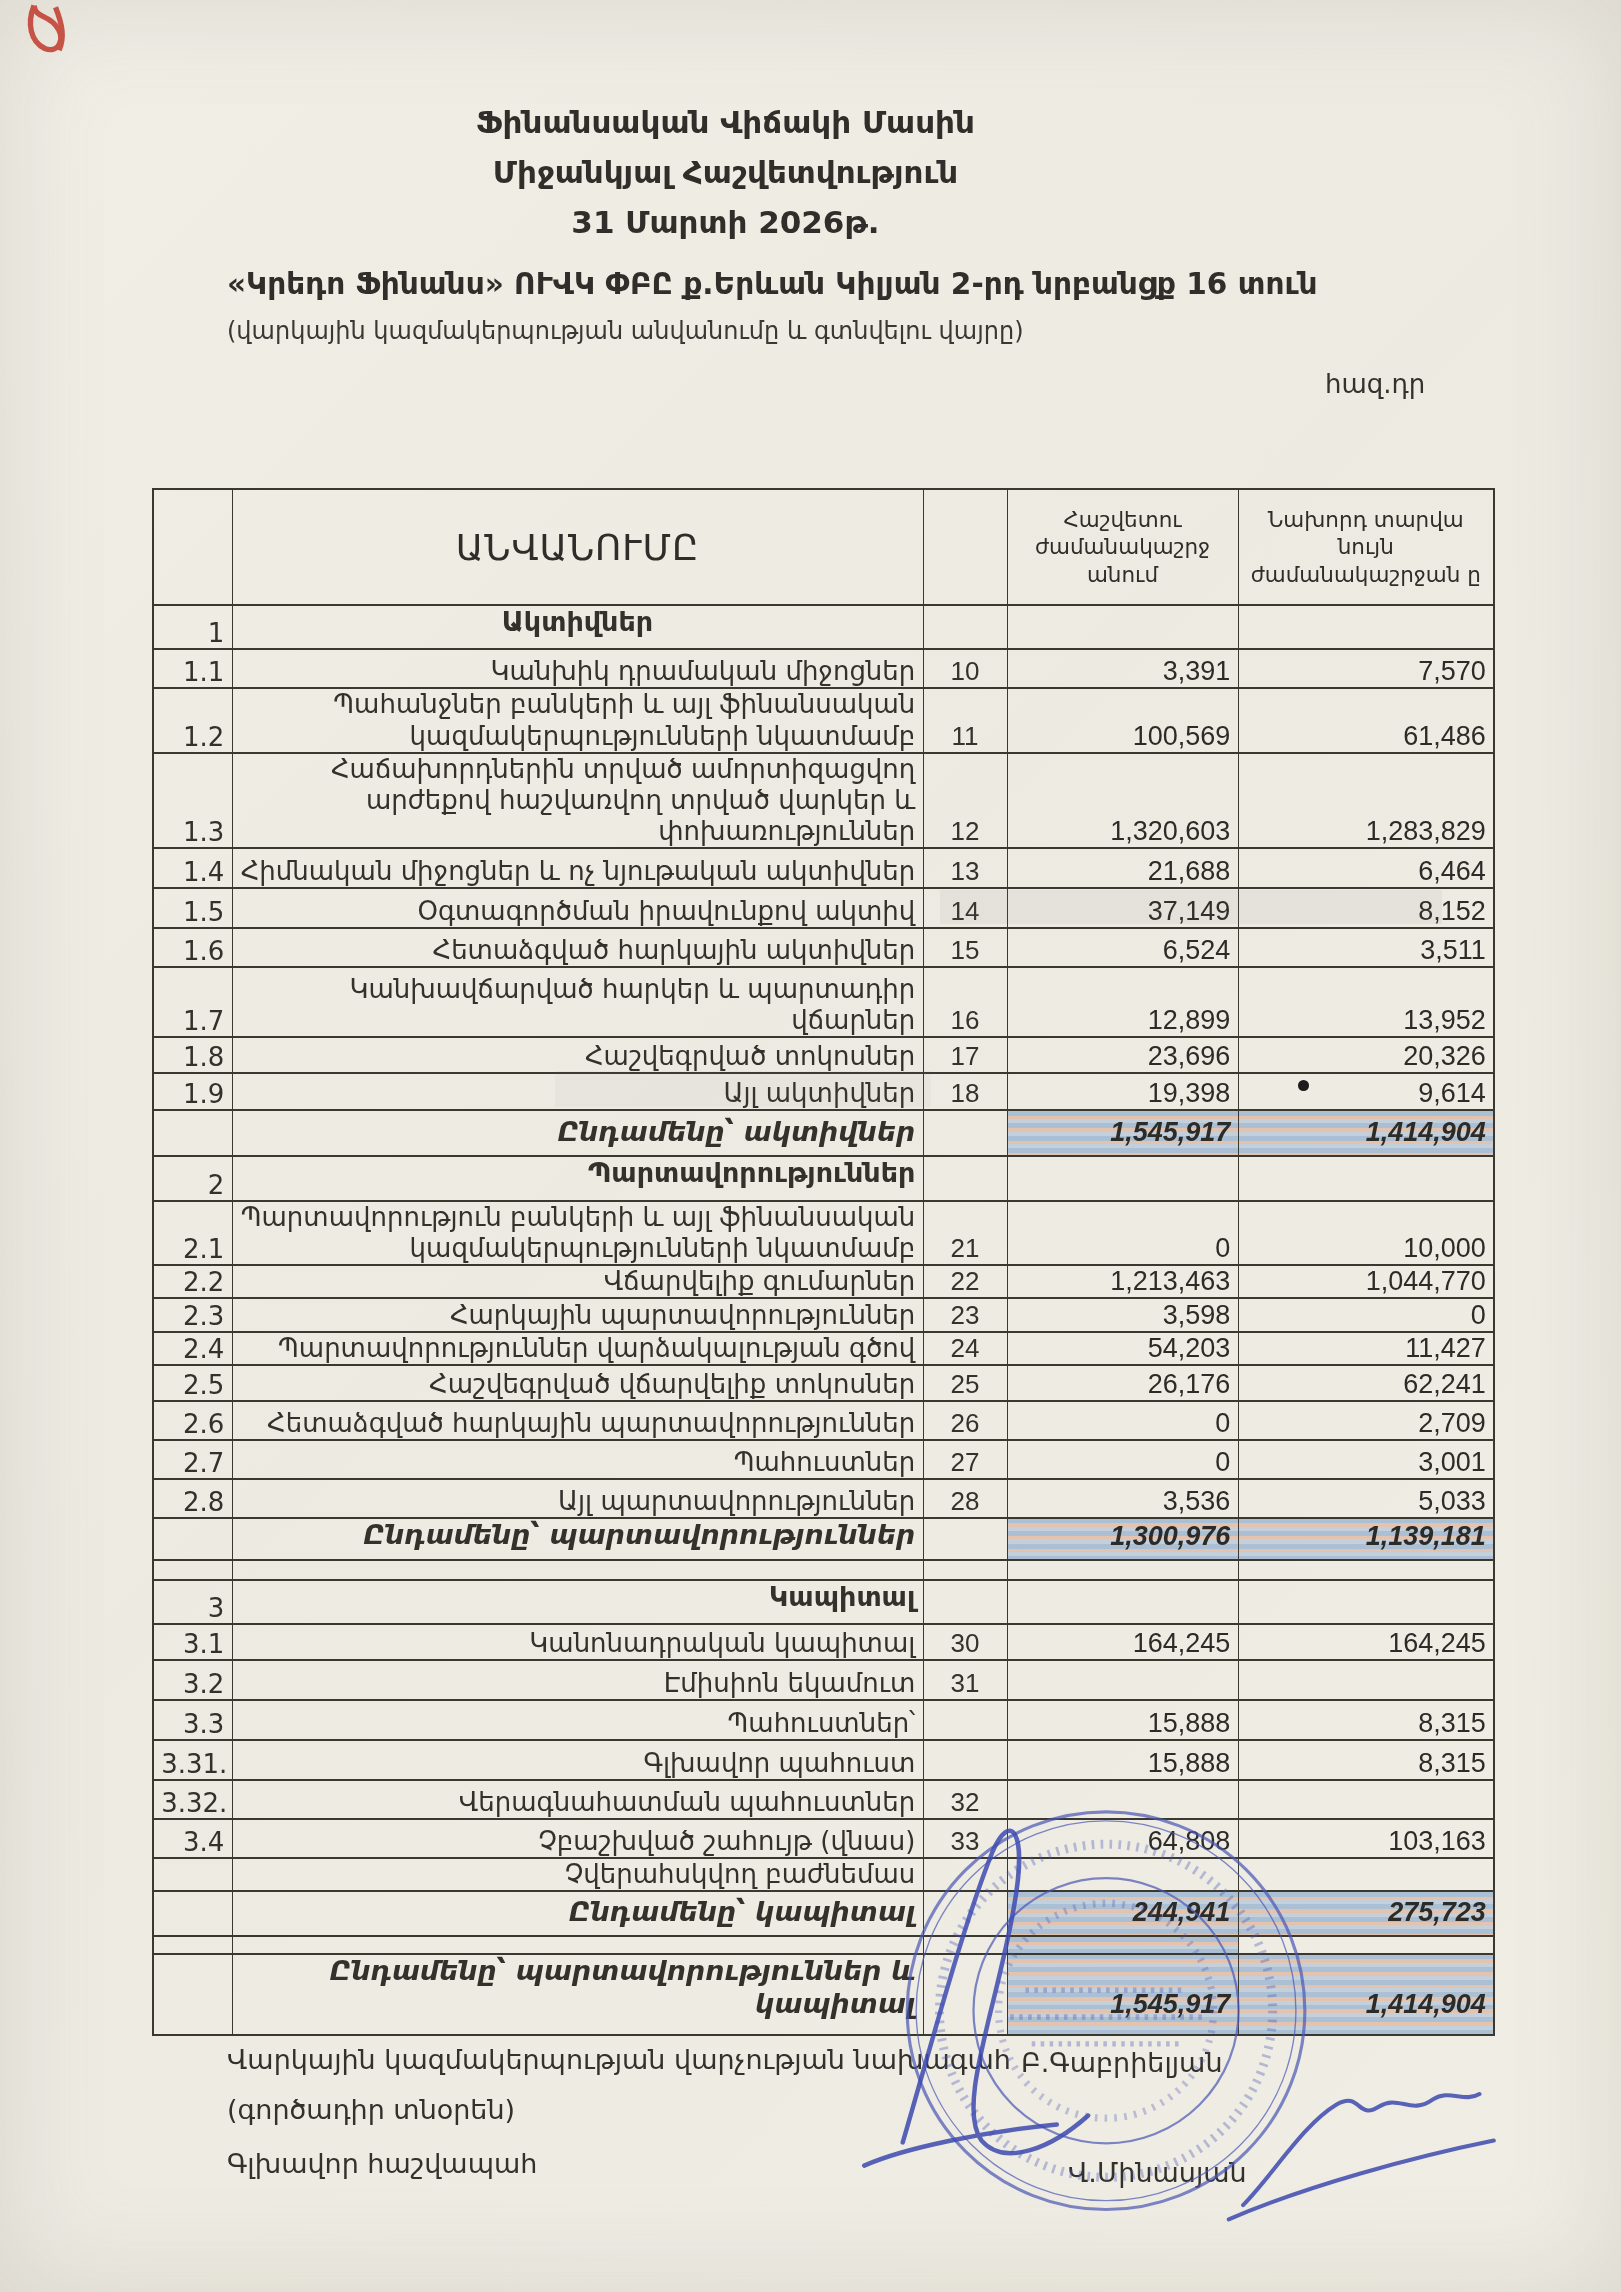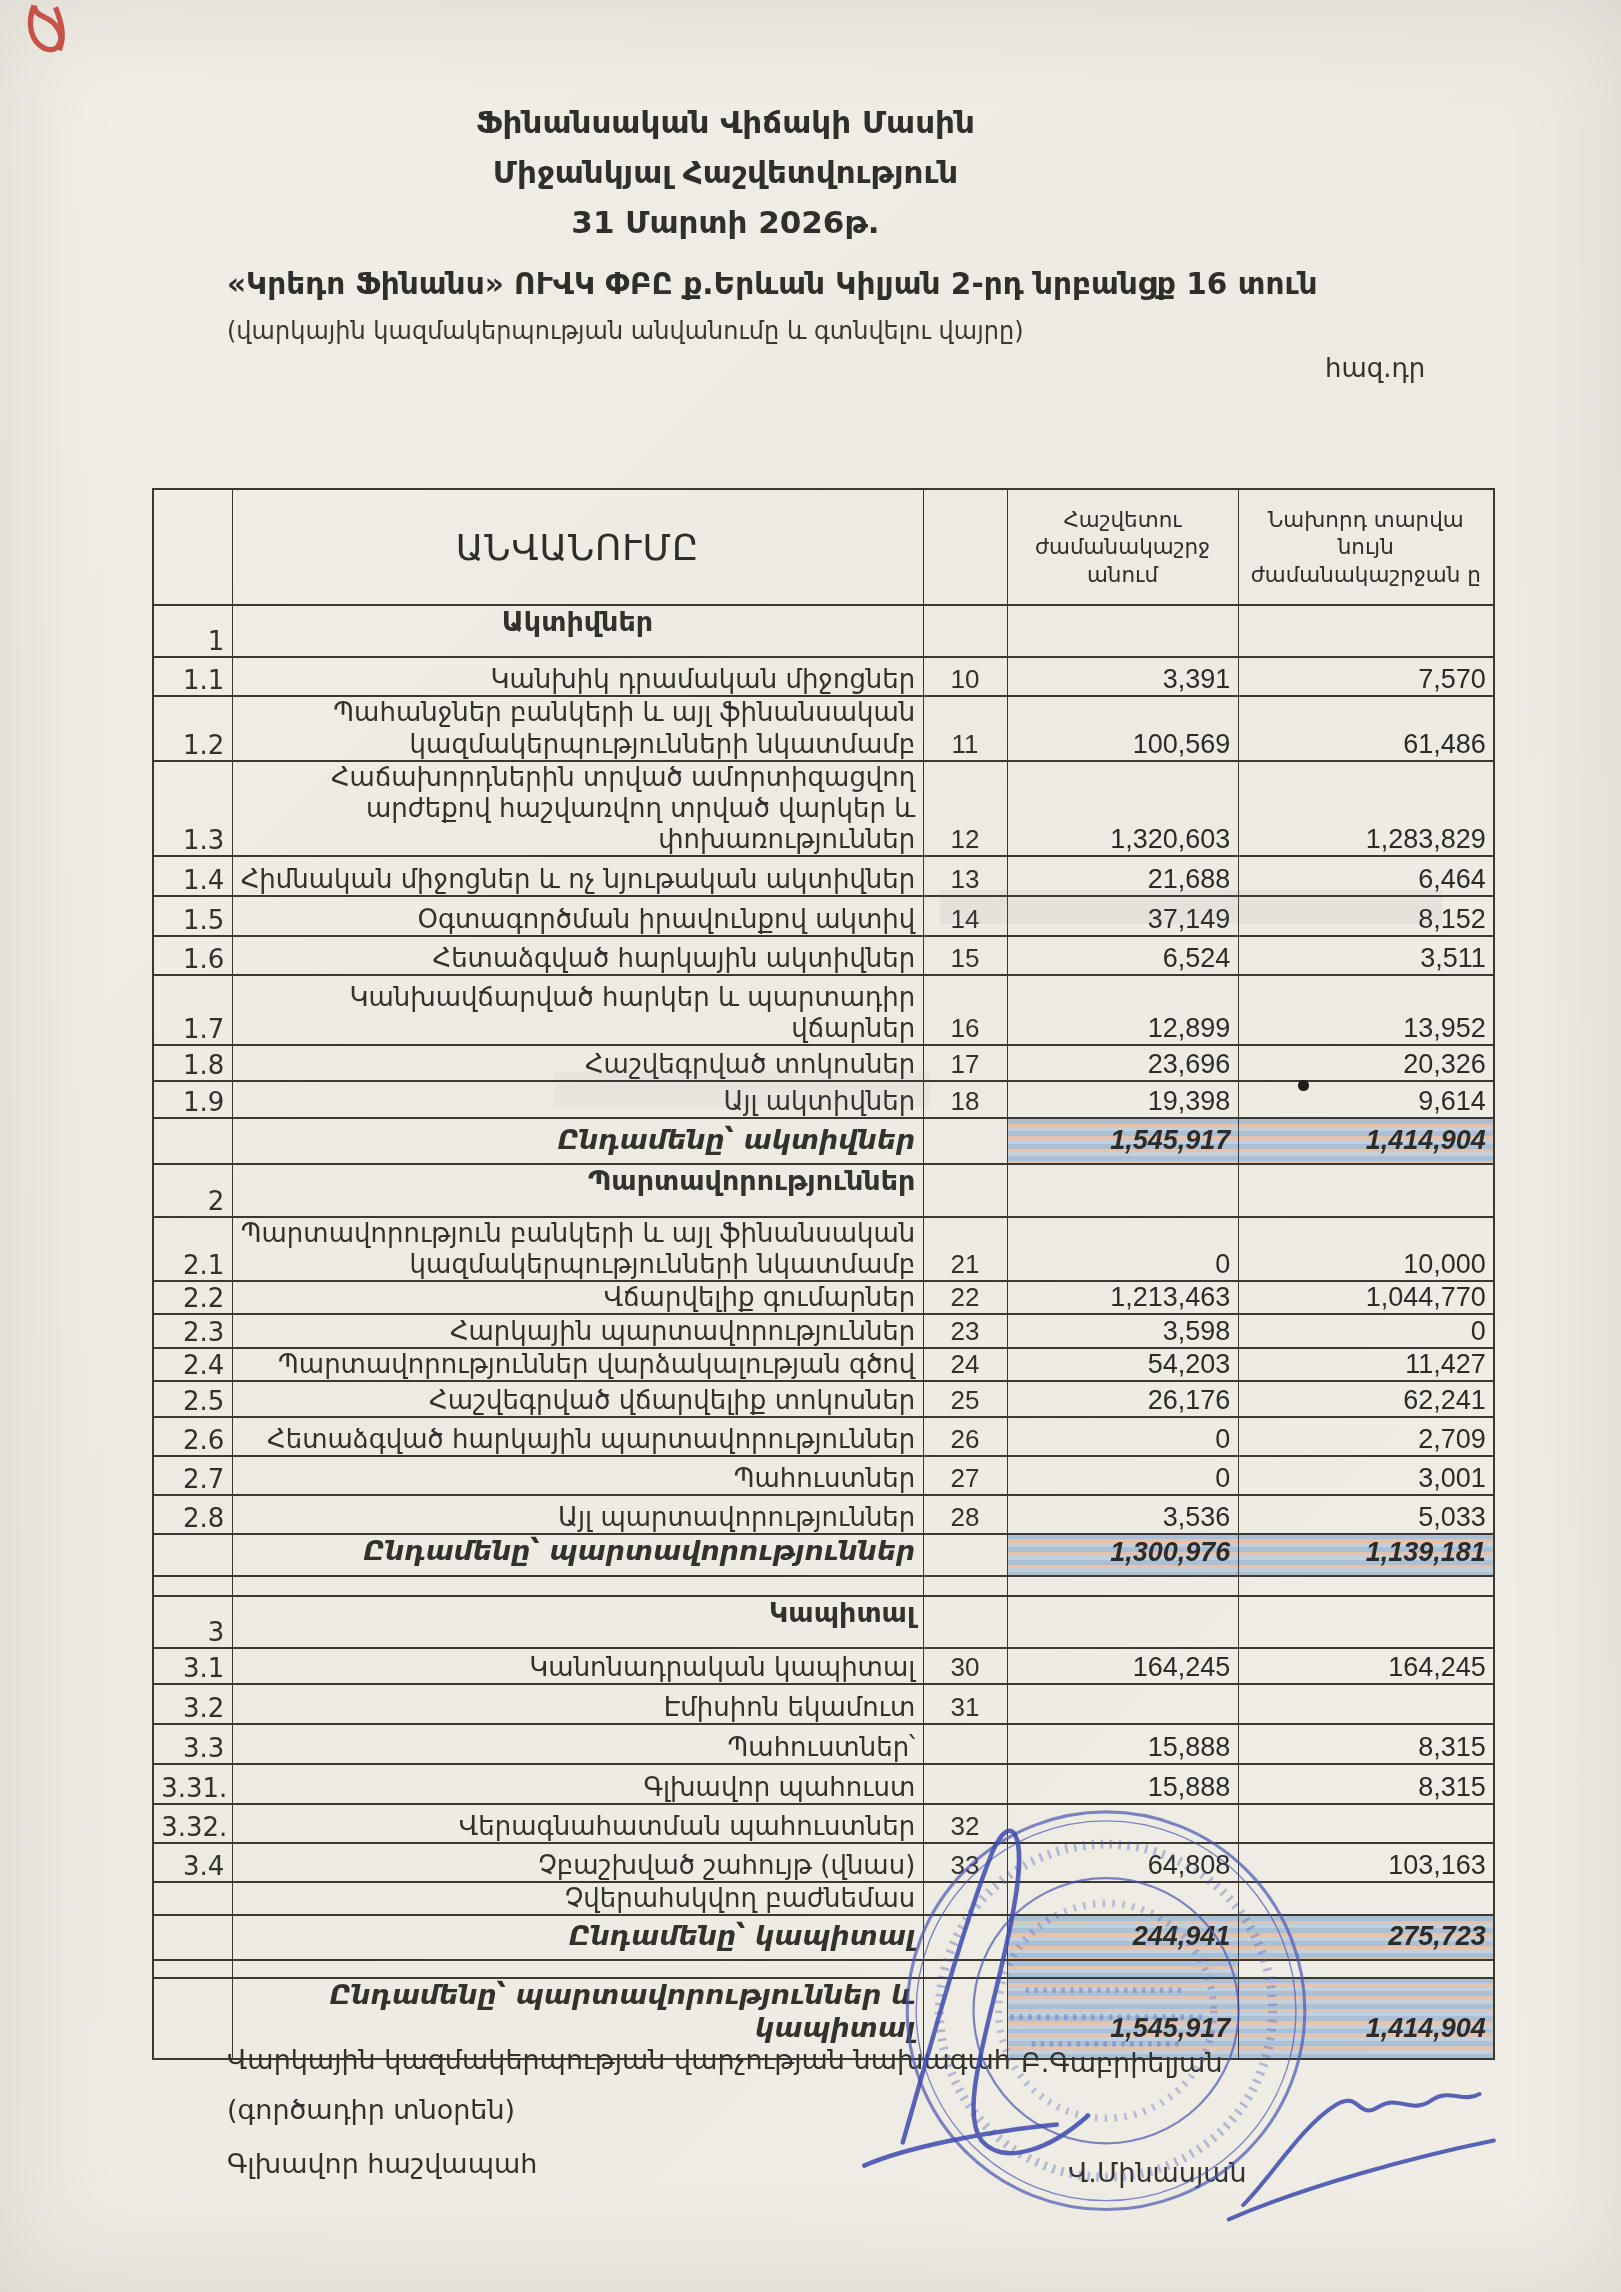--- a/index.html
+++ b/index.html
@@ -20,21 +20,21 @@
   .title-block div{font-size:31px;line-height:50px;}
   .org-line{
     position:absolute;left:227px;top:267px;
     font-size:29.6px;font-weight:bold;color:#302e2a;white-space:nowrap;
   }
   .org-note{
     position:absolute;left:227px;top:317px;
     font-size:24px;color:#3a3833;white-space:nowrap;
   }
   .unit-label{
-    position:absolute;left:1325px;top:353px;
+    position:absolute;left:1325px;top:369px;
     font-size:26px;color:#34322d;
   }
   
   table.fin{
     position:absolute;left:152px;top:488px;
     width:1342px;border-collapse:collapse;table-layout:fixed;
     border:2.7px solid #3b3830;
   }
   table.fin th, table.fin td{
     border-left:1.8px solid #3b3830;border-right:1.8px solid #3b3830;
@@ -44,21 +44,21 @@
   table.fin th{vertical-align:middle;text-align:center;font-weight:normal;padding:3.6px 10.7px;}
   .th-name{font-size:36px;letter-spacing:0.9px;color:#2f2d29;}
   .th-col{font-size:21.5px;line-height:1.28;color:#2f2d29;}
   .code-cell{text-align:right;padding-right:4.5px;font-size:26px;padding-bottom:2.7px;color:#33312c;}
   .name-cell{font-size:26px;line-height:1.2;padding-left:8px;padding-bottom:3.6px;color:#33312c;text-align:right;}
   .line-cell{text-align:center;font-size:26px;padding-bottom:2.7px;font-family:"Liberation Sans",sans-serif;}
   .num-cell{
     text-align:right;font-family:"Liberation Sans",sans-serif;
     font-size:27px;padding-right:10.7px;padding-bottom:2.7px;color:#2c2b27;
   }
-  tr.section .name-cell{font-weight:bold;font-size:27px;padding-bottom:18px;}
+  tr.section .name-cell{font-weight:bold;font-size:27px;padding-bottom:10px;}
   tr.center .name-cell{text-align:center;}
   tr.total .name-cell{font-weight:bold;font-style:italic;padding-left:47px;font-size:27px;padding-bottom:7.2px;}
   tr.total .num-cell{font-weight:bold;font-style:italic;padding-bottom:7.2px;}
   tr.grand .name-cell{font-weight:bold;font-style:italic;padding-left:36px;font-size:27px;padding-bottom:14.3px;}
   tr.grand .num-cell{font-weight:bold;font-style:italic;padding-bottom:14.3px;}
   .hl{
     background:repeating-linear-gradient(180deg,
       rgba(148,177,207,0.75) 0px, rgba(148,177,207,0.75) 4.5px,
       rgba(223,178,152,0.7) 4.5px, rgba(223,178,152,0.7) 8px,
       rgba(177,196,216,0.7) 8px, rgba(177,196,216,0.7) 12.5px);

